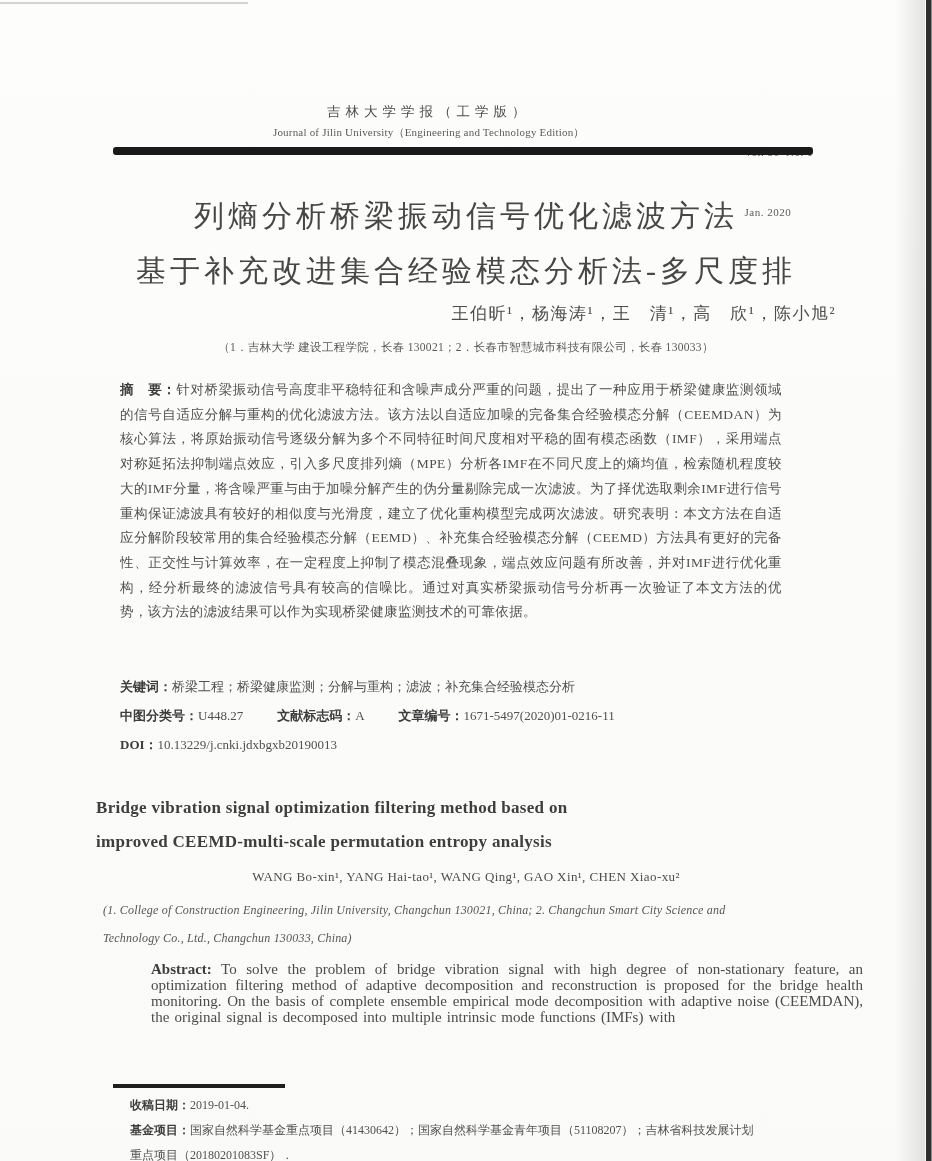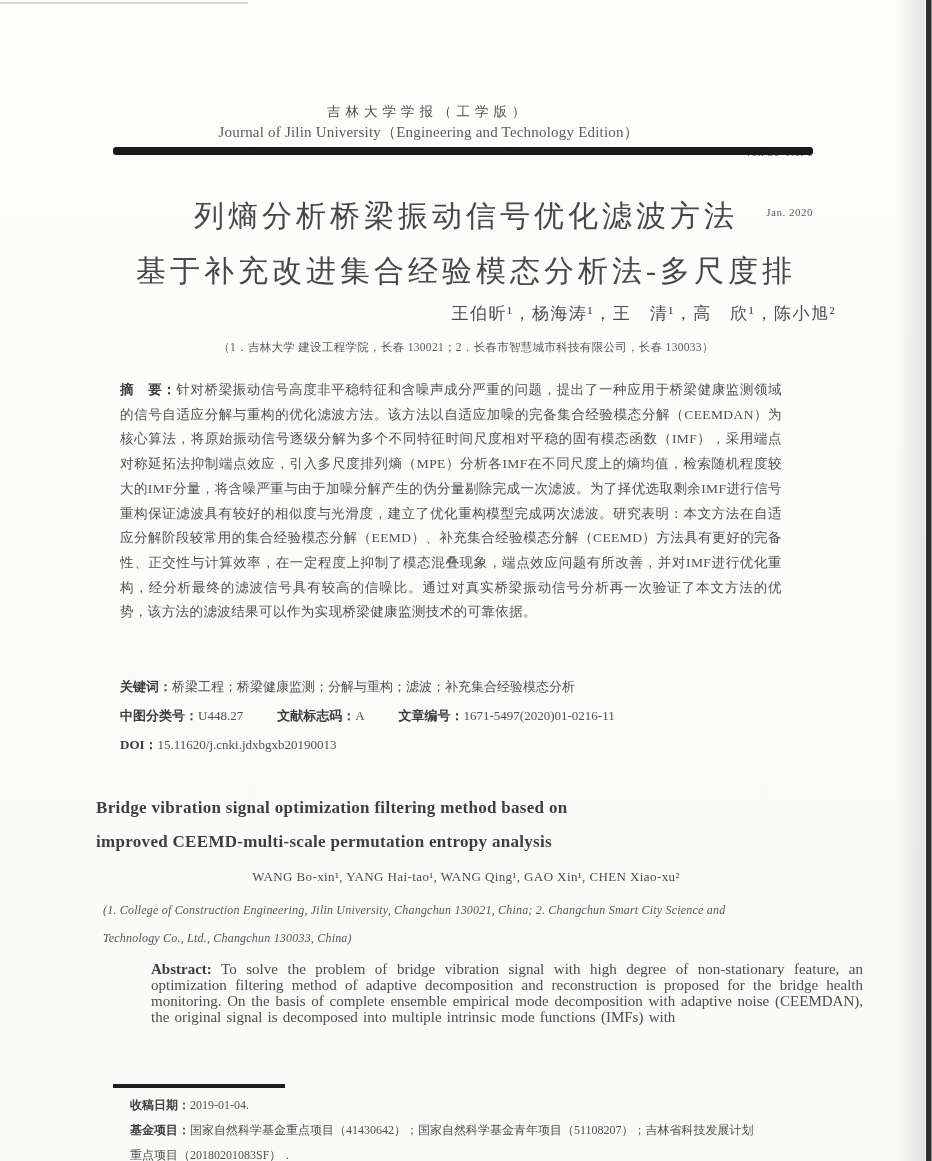--- a/index.html
+++ b/index.html
@@ -14,24 +14,24 @@
   
   .scan-top-line{position:absolute;top:2px;left:0;width:248px;height:2px;background:#d4d4d2;}
   .scan-right-shadow{position:absolute;top:0;right:7px;width:30px;height:100%;
     background:linear-gradient(90deg,rgba(0,0,0,0) 0%,rgba(0,0,0,0.10) 100%);}
   .scan-right-edge{position:absolute;top:0;right:1px;width:5px;height:100%;background:#2f2f2f;}
   .scan-right-outer{position:absolute;top:0;right:0;width:1px;height:100%;background:#8a8a8a;}
 
   
   .masthead{position:absolute;top:102px;left:113px;width:700px;display:flex;justify-content:space-between;align-items:flex-start;}
   .mast-col{font-size:11px;line-height:20px;color:#5b5b5b;letter-spacing:0.5px;white-space:pre;}
-  .mast-col.right{text-align:right;}
+  .mast-col.right{text-align:left;}
   .mast-center{text-align:center;flex:1;}
   .jname-zh{font-size:13.5px;font-weight:normal;letter-spacing:5px;color:#4e4e4e;line-height:20px;}
-  .jname-en{font-size:15px;color:#5b5b5b;line-height:20px;letter-spacing:0.2px;}
+  .jname-en{font-size:11px;color:#5b5b5b;line-height:20px;letter-spacing:0.2px;}
   .mast-rule{position:absolute;top:147px;left:113px;width:700px;height:8px;background:#1a1a1a;border-radius:3px;}
 
   
   .title-zh{position:absolute;top:188px;left:96px;width:740px;margin:0;text-align:center;
     font-size:30px;font-weight:normal;color:#474747;letter-spacing:4px;line-height:55px;}
   .title-zh .tline{display:block;}
   .authors-zh{position:absolute;top:302px;left:96px;width:740px;text-align:right;
     font-size:17px;color:#4d4d4d;letter-spacing:1.5px;}
   .aff-zh{position:absolute;top:340px;left:96px;width:740px;text-align:center;
     font-size:11.5px;color:#585858;letter-spacing:0.3px;}
@@ -97,21 +97,21 @@
   </div>
 
   <div class="meta-block">
     <p class="meta-line">
       <span class="lbl">关键词：</span><span>桥梁工程；桥梁健康监测；分解与重构；滤波；补充集合经验模态分析</span>
     </p>
     <p class="meta-line">
       <span class="lbl">中图分类号：</span><span>U448.27</span><span class="meta-gap"></span><span class="lbl">文献标志码：</span><span>A</span><span class="meta-gap"></span><span class="lbl">文章编号：</span><span>1671-5497(2020)01-0216-11</span>
     </p>
     <p class="meta-line">
-      <span class="lbl">DOI：</span><span>15.11620/j.cnki.jdxbgxb20190013</span>
+      <span class="lbl">DOI：</span><span>10.13229/j.cnki.jdxbgxb20190013</span>
     </p>
   </div>
 
   <h2 class="title-en">
     <span class="tline">Bridge vibration signal optimization filtering method based on</span>
     <span class="tline">improved CEEMD-multi-scale permutation entropy analysis</span>
   </h2>
 
   <div class="authors-en">WANG Bo-xin¹, YANG Hai-tao¹, WANG Qing¹, GAO Xin¹, CHEN Xiao-xu²</div>
 

